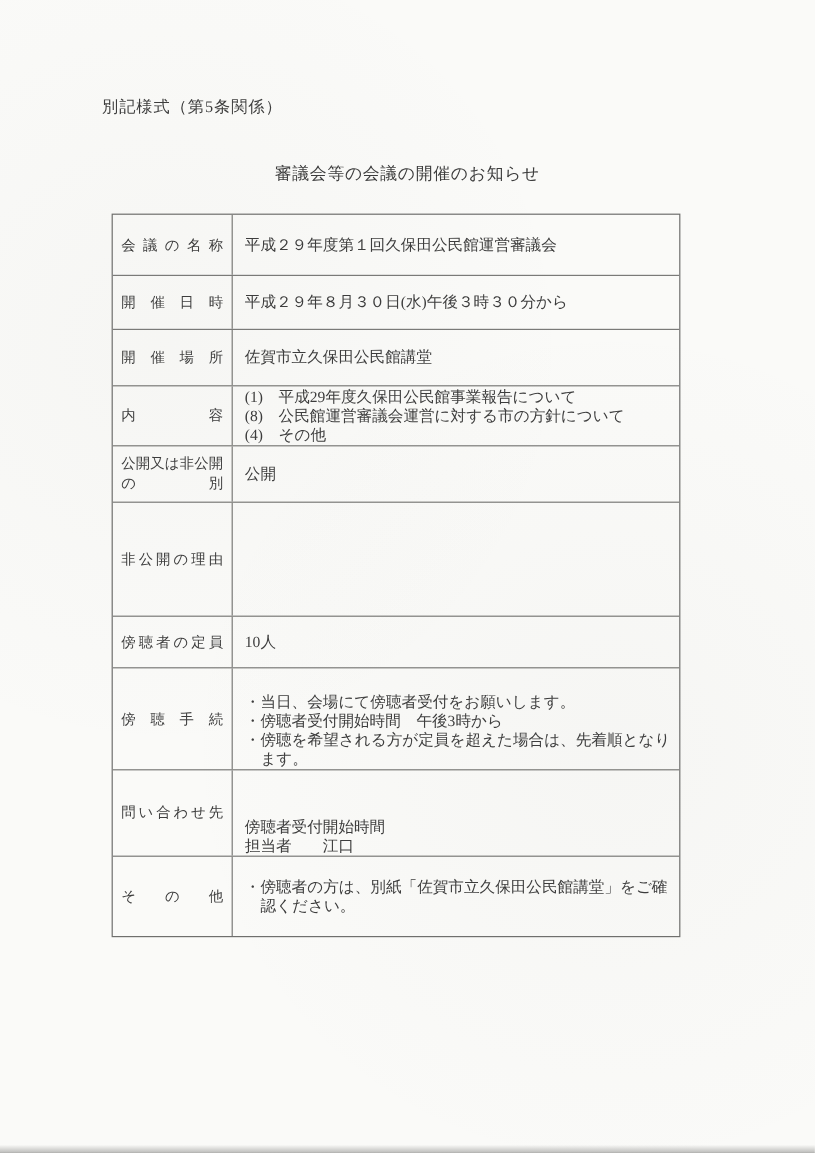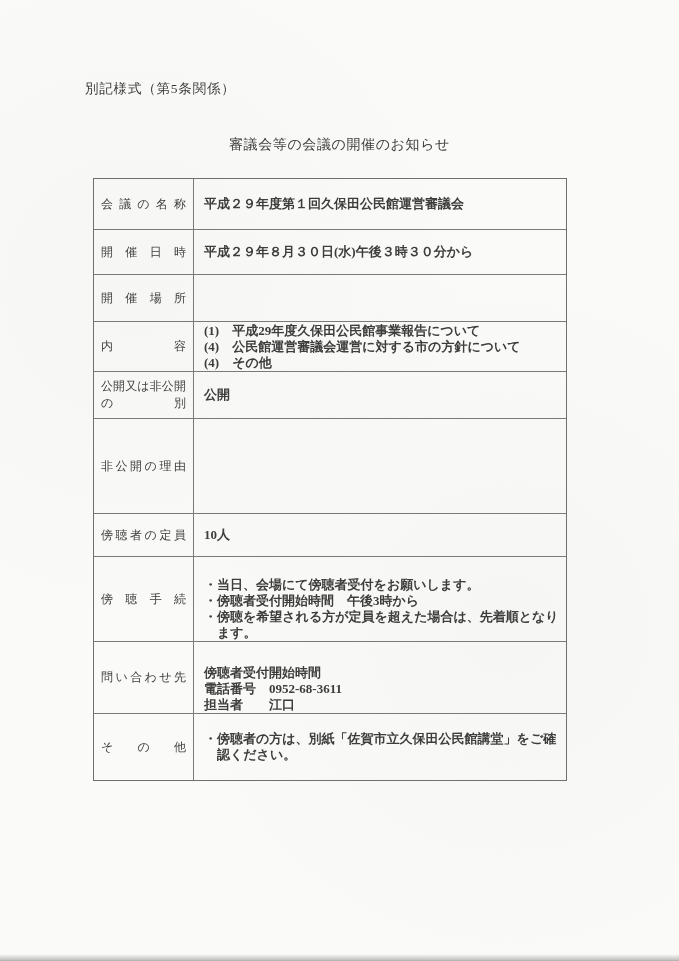--- a/index.html
+++ b/index.html
@@ -77,21 +77,20 @@
   }
   .jline span { display: inline-block; }
   .content-cell {
     flex: 1;
     box-sizing: border-box;
     padding: 0 4px 0 10px;
     display: flex;
     flex-direction: column;
     justify-content: center;
     overflow: hidden;
-    font-weight: bold;
   }
   .content-cell.top {
     justify-content: flex-end;
     padding-top: 4px;
   }
   .cline {
     font-size: 13px;
     line-height: 16px;
     white-space: pre-wrap;
   }
@@ -144,31 +143,34 @@
       </div>
       <div class="t-row" style="height: 47px;">
         <div class="label-cell">
           <div class="jline">
             <span>開</span>
             <span>催</span>
             <span>場</span>
             <span>所</span>
           </div>
         </div>
+        <div class="content-cell">
+          <div class="cline">佐賀市立久保田公民館講堂</div>
+        </div>
       </div>
       <div class="t-row" style="height: 50px;">
         <div class="label-cell">
           <div class="jline">
             <span>内</span>
             <span>容</span>
           </div>
         </div>
         <div class="content-cell top">
           <div class="cline">(1)　平成29年度久保田公民館事業報告について</div>
-          <div class="cline">(4)　公民館運営審議会運営に対する市の方針について</div>
+          <div class="cline">(8)　公民館運営審議会運営に対する市の方針について</div>
           <div class="cline">(4)　その他</div>
         </div>
       </div>
       <div class="t-row" style="height: 47px;">
         <div class="label-cell">
           <div class="jline">
             <span>公</span>
             <span>開</span>
             <span>又</span>
             <span>は</span>
@@ -234,21 +236,20 @@
             <span>問</span>
             <span>い</span>
             <span>合</span>
             <span>わ</span>
             <span>せ</span>
             <span>先</span>
           </div>
         </div>
         <div class="content-cell top">
           <div class="cline">傍聴者受付開始時間</div>
-          <div class="cline">電話番号　0952-68-3611</div>
           <div class="cline">担当者　　江口</div>
         </div>
       </div>
       <div class="t-row" style="height: 67px;">
         <div class="label-cell">
           <div class="jline">
             <span>そ</span>
             <span>の</span>
             <span>他</span>
           </div>

